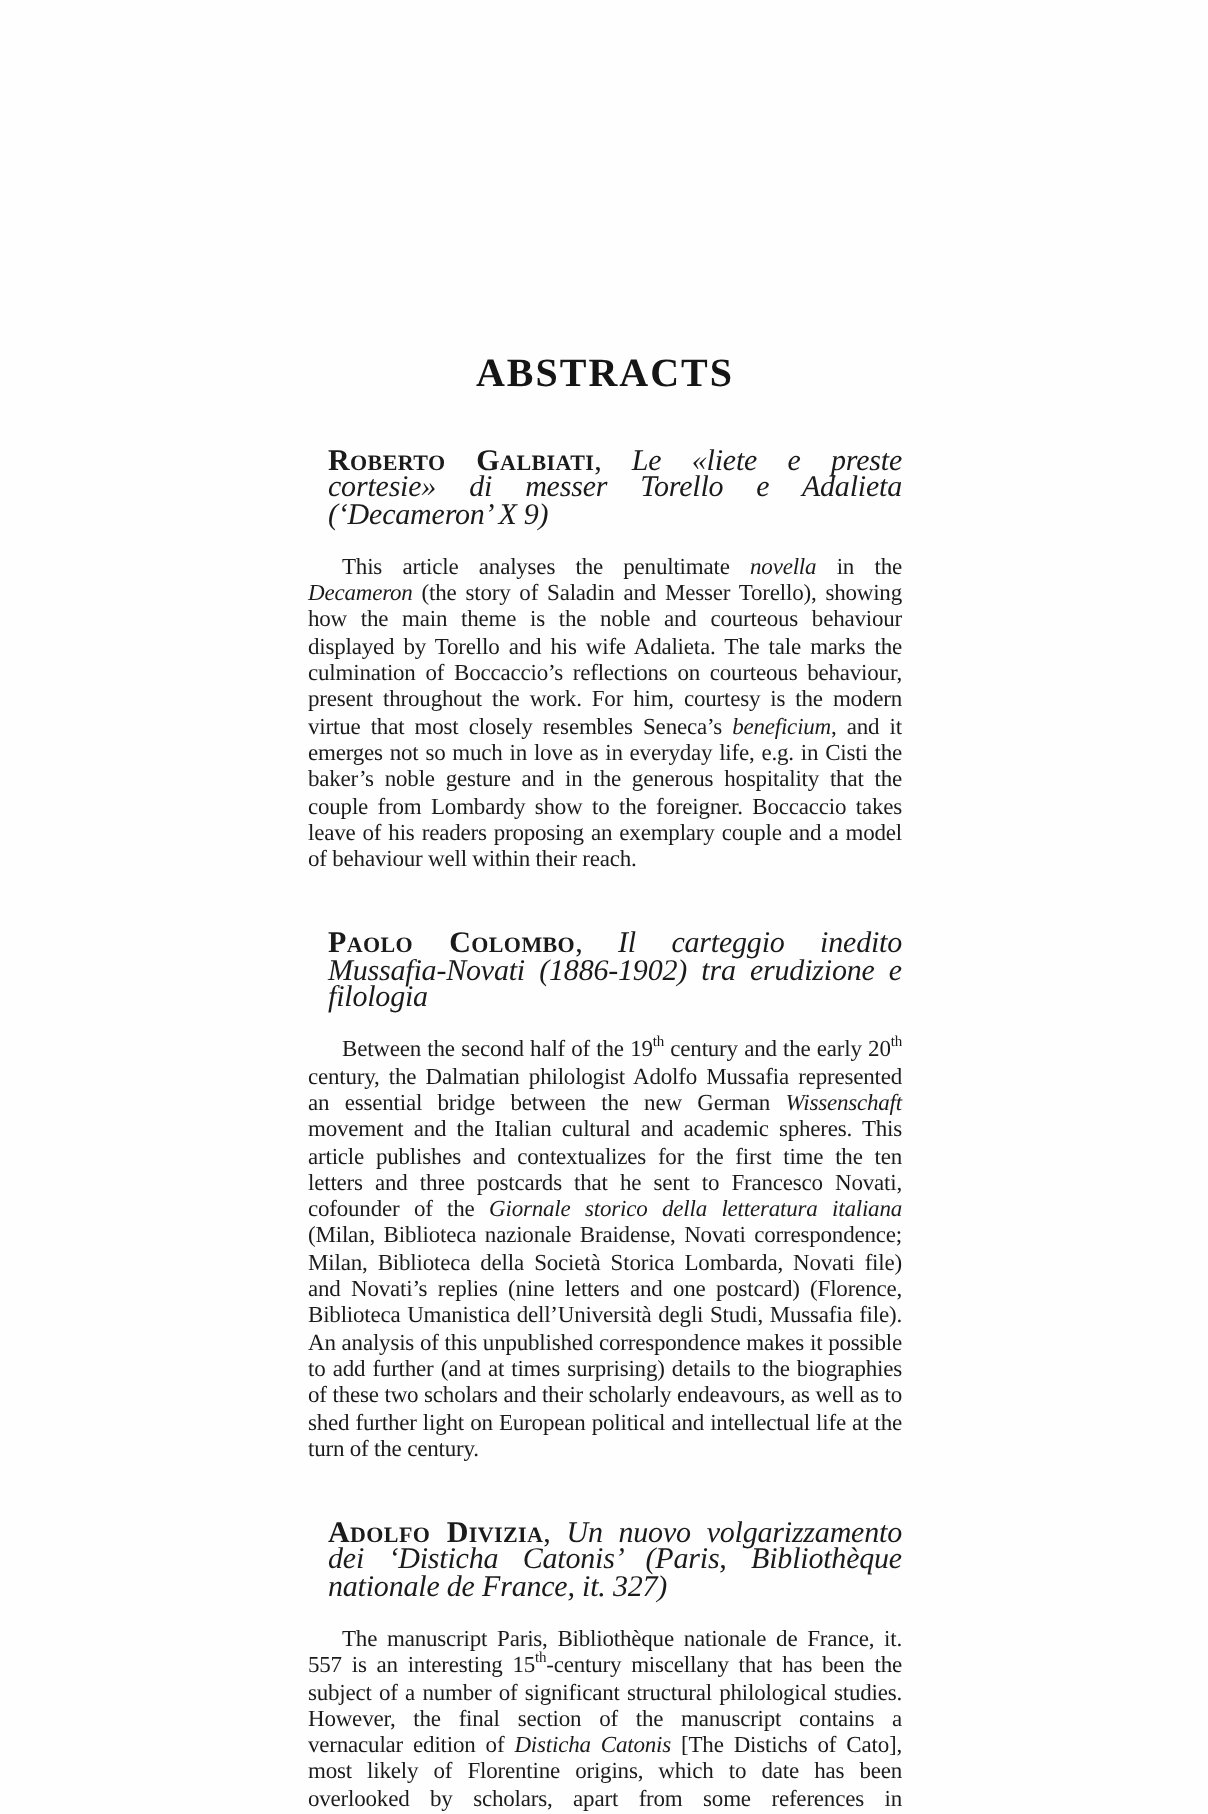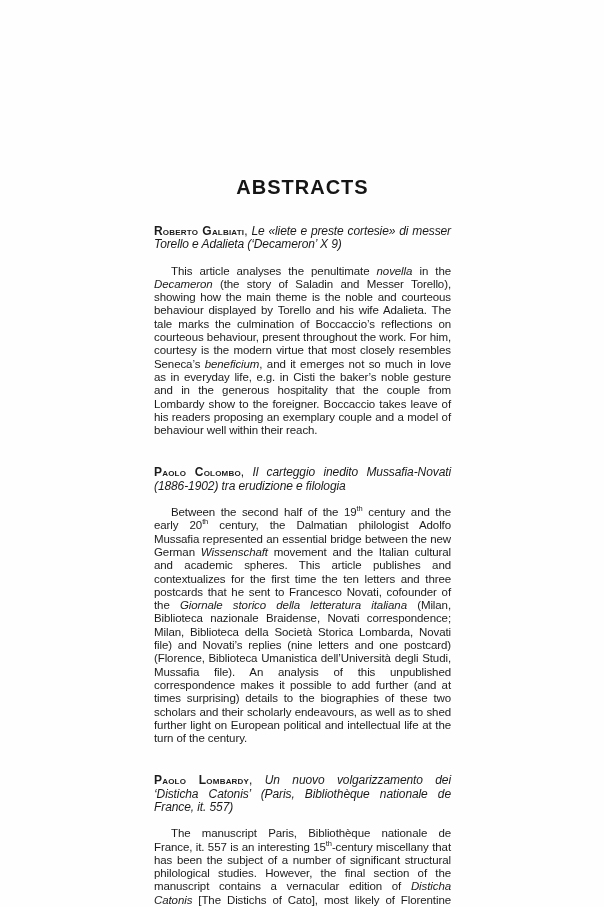--- a/index.html
+++ b/index.html
@@ -6,43 +6,43 @@
     margin: 0;
     padding: 0;
     background: #fdfdfd;
   }
   .page {
     position: relative;
     width: 604px;
     height: 907px;
     background: #fefefe;
     color: #1b1b1b;
-    font-family: Liberation Sans, sans-serif;
+    font-family: Liberation Serif, serif;
     overflow: hidden;
   }
   .content {
     position: absolute;
     left: 154px;
     top: 176px;
     width: 297px;
   }
   .doc-title {
     margin: 0 0 26px 0;
     text-align: center;
     font-size: 20px;
     font-weight: bold;
     letter-spacing: 1px;
     color: #151515;
   }
   .abstract + .abstract {
     margin-top: 29px;
   }
   .abs-heading {
-    margin: 0 0 13px 0;
-    font-size: 12px;
+    margin: 0 0 13px 10px;
+    font-size: 15px;
     font-weight: normal;
     line-height: 13.3px;
     text-align: justify;
     letter-spacing: -0.1px;
   }
   .abs-heading .sc {
     font-variant: small-caps;
     font-weight: bold;
     letter-spacing: 0.2px;
   }
@@ -79,18 +79,18 @@
       <h2 class="abs-heading"><span class="sc">Roberto Galbiati</span><span>, </span><span class="it">Le «liete e preste cortesie» di messer Torello e Adalieta (‘Decameron’ X 9)</span></h2>
       <p class="abs-body"><span>This article analyses the penultimate </span><em>novella</em><span> in the </span><em>Decameron</em><span> (the story of Saladin and Messer Torello), showing how the main theme is the noble and courteous behaviour displayed by Torello and his wife Adalieta. The tale marks the culmination of Boccaccio’s reflections on courteous behaviour, present throughout the work. For him, courtesy is the modern virtue that most closely resembles Seneca’s </span><em>beneficium</em><span>, and it emerges not so much in love as in everyday life, e.g. in Cisti the baker’s noble gesture and in the generous hospitality that the couple from Lombardy show to the foreigner. Boccaccio takes leave of his readers proposing an exemplary couple and a model of behaviour well within their reach.</span></p>
     </section>
 
     <section class="abstract">
       <h2 class="abs-heading"><span class="sc">Paolo Colombo</span><span>, </span><span class="it">Il carteggio inedito Mussafia-Novati (1886-1902) tra erudizione e filologia</span></h2>
       <p class="abs-body"><span>Between the second half of the 19</span><sup>th</sup><span> century and the early 20</span><sup>th</sup><span> century, the Dalmatian philologist Adolfo Mussafia represented an essential bridge between the new German </span><em>Wissenschaft</em><span> movement and the Italian cultural and academic spheres. This article publishes and contextualizes for the first time the ten letters and three postcards that he sent to Francesco Novati, cofounder of the </span><em>Giornale storico della letteratura italiana</em><span> (Milan, Biblioteca nazionale Braidense, Novati correspondence; Milan, Biblioteca della Società Storica Lombarda, Novati file) and Novati’s replies (nine letters and one postcard) (Florence, Biblioteca Umanistica dell’Università degli Studi, Mussafia file). An analysis of this unpublished correspondence makes it possible to add further (and at times surprising) details to the biographies of these two scholars and their scholarly endeavours, as well as to shed further light on European political and intellectual life at the turn of the century.</span></p>
     </section>
 
     <section class="abstract">
-      <h2 class="abs-heading"><span class="sc">Paolo Lombardy</span><span>, </span><span class="it">Un nuovo volgarizzamento dei ‘Disticha Catonis’ (Paris, Bibliothèque nationale de France, it. 557)</span></h2>
+      <h2 class="abs-heading"><span class="sc">Adolfo Divizia</span><span>, </span><span class="it">Un nuovo volgarizzamento dei ‘Disticha Catonis’ (Paris, Bibliothèque nationale de France, it. 327)</span></h2>
       <p class="abs-body"><span>The manuscript Paris, Bibliothèque nationale de France, it. 557 is an interesting 15</span><sup>th</sup><span>-century miscellany that has been the subject of a number of significant structural philological studies. However, the final section of the manuscript contains a vernacular edition of </span><em>Disticha Catonis</em><span> [The Distichs of Cato], most likely of Florentine origins, which to date has been overlooked by scholars, apart from some references in Tommaseo-Bellini’s dictiona-</span></p>
     </section>
 
   </div>
 </div>
 
 </body></html>

